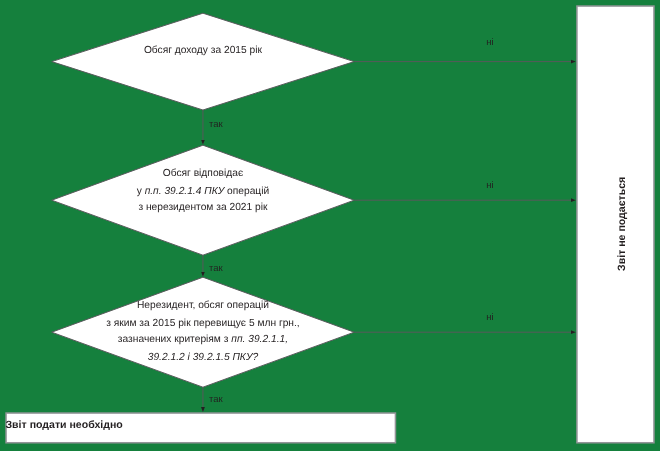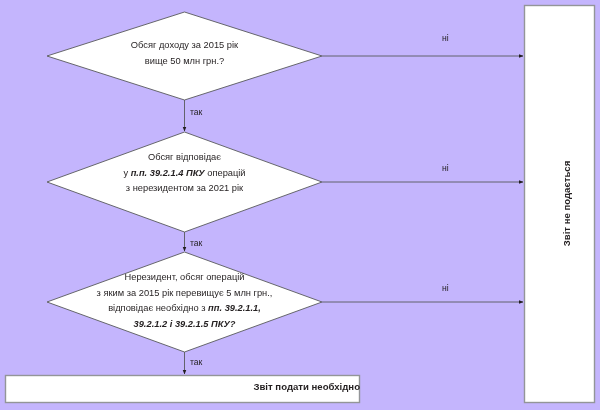--- a/index.html
+++ b/index.html
@@ -8,56 +8,55 @@
     background: #ffffff;
   }
   body {
     font-family: "Liberation Sans", "DejaVu Sans", sans-serif;
     color: #231f20;
   }
   #canvas {
     position: relative;
     width: 600px;
     height: 410px;
-    background: #c4b5fd;
+    background: #15803d;
     overflow: hidden;
   }
   #svg-layer {
     position: absolute;
     left: 0;
     top: 0;
     width: 600px;
     height: 410px;
   }
   .node-text {
     position: absolute;
     text-align: center;
     font-size: 9.3px;
     line-height: 15.5px;
     color: #231f20;
     white-space: nowrap;
     pointer-events: none;
   }
   .node-text .it {
     font-style: italic;
-    font-weight: bold;
   }
   .edge-label {
     position: absolute;
     font-size: 8.6px;
     color: #231f20;
     white-space: nowrap;
   }
   .box-label-bold {
     position: absolute;
     font-size: 9.6px;
     font-weight: bold;
     color: #231f20;
     white-space: nowrap;
-    text-align: right;
+    text-align: left;
   }
   .vert-label {
     position: absolute;
     font-size: 9.6px;
     font-weight: bold;
     color: #231f20;
     white-space: nowrap;
     transform-origin: center center;
     transform: rotate(-90deg);
   }
@@ -113,33 +112,32 @@
     <line x1="184.5" y1="232" x2="184.5" y2="251" stroke="#58595b" stroke-width="0.9" marker-end="url(#arrow)"></line>
     <line x1="184.5" y1="352" x2="184.5" y2="374" stroke="#58595b" stroke-width="0.9" marker-end="url(#arrow)"></line>
 
     <line x1="322" y1="56" x2="523" y2="56" stroke="#58595b" stroke-width="0.9" marker-end="url(#arrow)"></line>
     <line x1="322" y1="182" x2="523" y2="182" stroke="#58595b" stroke-width="0.9" marker-end="url(#arrow)"></line>
     <line x1="322" y1="302" x2="523" y2="302" stroke="#58595b" stroke-width="0.9" marker-end="url(#arrow)"></line>
   </svg>
 
   <div class="node-text" id="d1-text">
       <div><span>Обсяг доходу за 2015 рік</span></div>
-      <div><span>вище 50 млн грн.?</span></div>
     </div>
 
   <div class="node-text" id="d2-text">
       <div><span>Обсяг відповідає</span></div>
       <div><span>у </span><span class="it">п.п. 39.2.1.4 ПКУ</span><span> операцій</span></div>
       <div><span>з нерезидентом за 2021 рік</span></div>
     </div>
 
   <div class="node-text" id="d3-text">
       <div><span>Нерезидент, обсяг операцій</span></div>
       <div><span>з яким за 2015 рік перевищує 5 млн грн.,</span></div>
-      <div><span>відповідає необхідно з </span><span class="it">пп. 39.2.1.1,</span></div>
+      <div><span>зазначених критеріям з </span><span class="it">пп. 39.2.1.1,</span></div>
       <div><span class="it">39.2.1.2 і 39.2.1.5 ПКУ?</span></div>
     </div>
 
   <span class="edge-label" id="yes-1">так</span>
   <span class="edge-label" id="yes-2">так</span>
   <span class="edge-label" id="yes-3">так</span>
 
   <span class="edge-label" id="no-1">ні</span>
   <span class="edge-label" id="no-2">ні</span>
   <span class="edge-label" id="no-3">ні</span>

